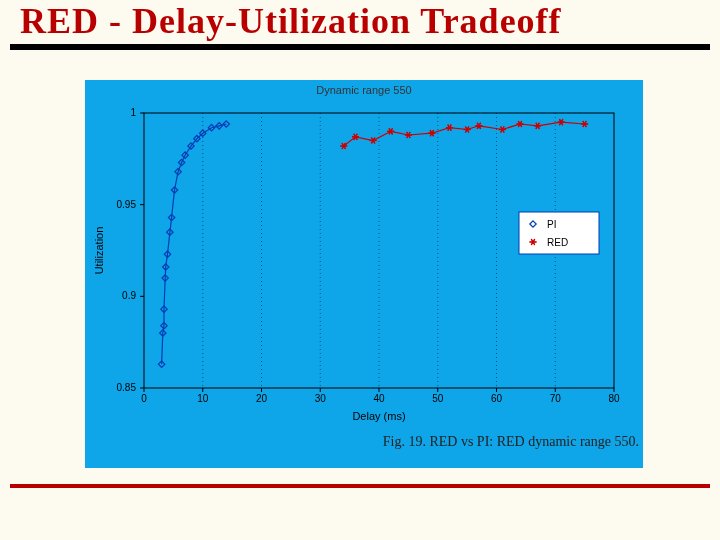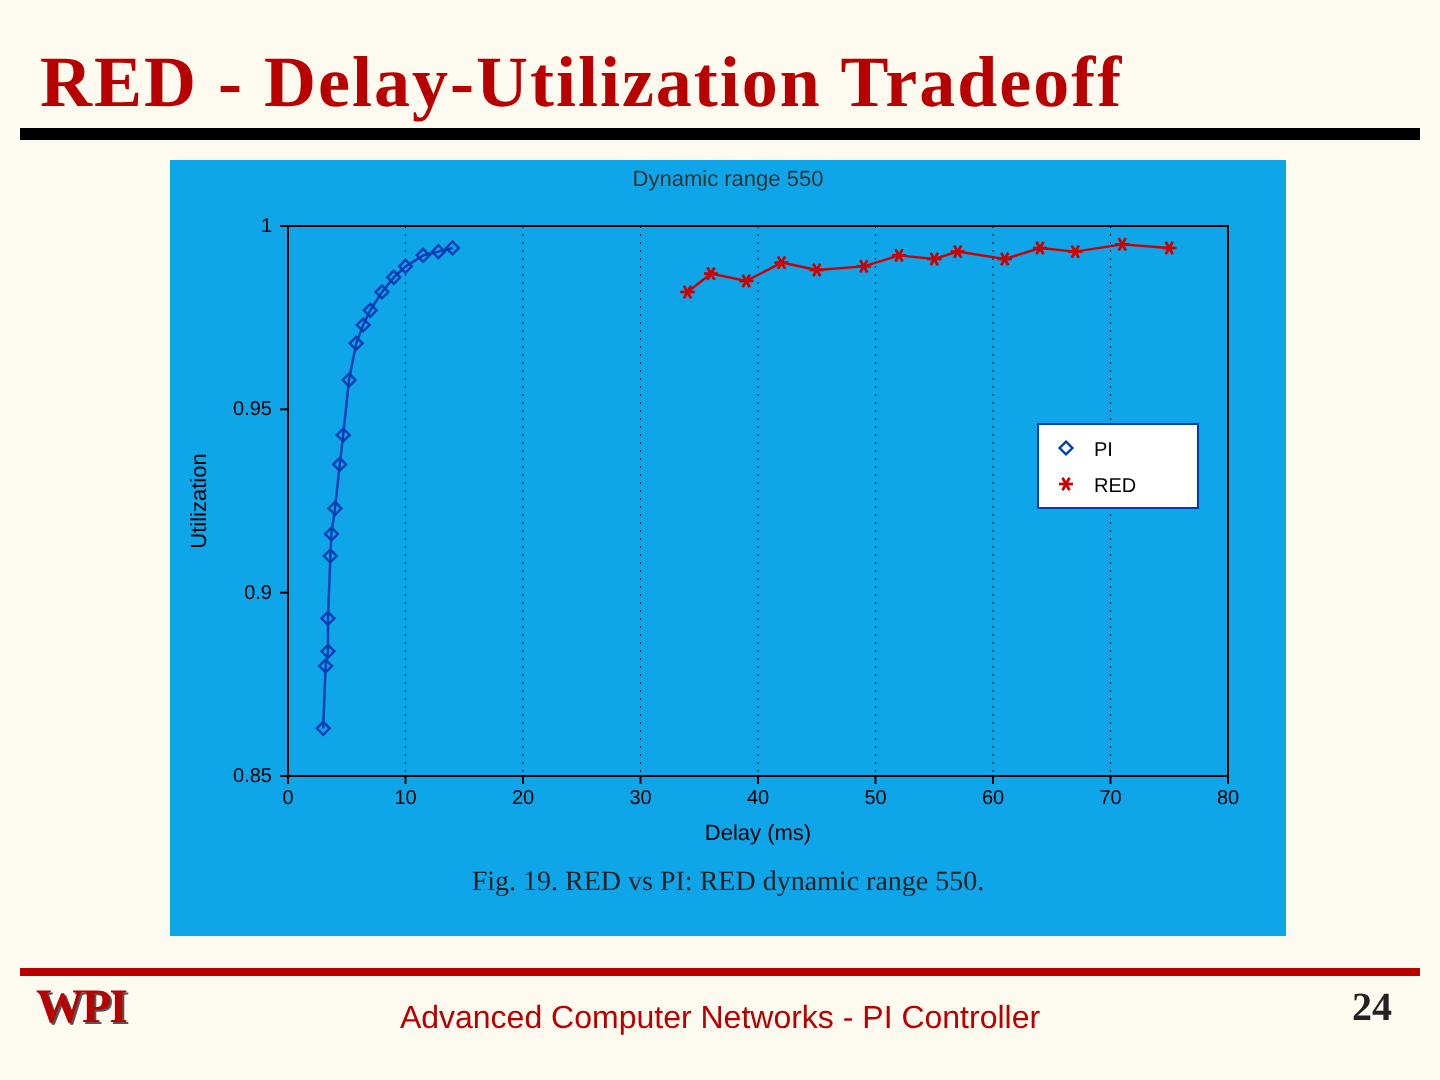--- a/index.html
+++ b/index.html
@@ -12,21 +12,21 @@
   }
   .slide {
     width: 720px;
     height: 540px;
     position: relative;
   }
   .title {
     font-size: 36px;
     font-weight: bold;
     color: #b90000;
-    padding: 20px 20px 2px 20px;
+    padding: 0 20px 2px 20px;
     letter-spacing: 1px;
   }
   .rule {
     border: none;
     height: 6px;
     background: #000;
     margin: 0 10px 10px 10px;
   }
   .figure {
     position: absolute;
@@ -43,21 +43,21 @@
     font-size: 11px;
     color: #333;
     margin-bottom: 2px;
   }
   svg {
     display: block;
   }
   .caption {
     font-family: "Times New Roman", serif;
     font-size: 14px;
-    text-align: center;
+    text-align: right;
     margin-top: 6px;
     color: #222;
   }
   .footer-rule {
     position: absolute;
     left: 10px;
     right: 10px;
     bottom: 52px;
     height: 4px;
     background: #b90000;
@@ -270,18 +270,13 @@
         <line x1="445.75" y1="140.96891108675447" x2="442.25" y2="147.03108891324553" class="red-marker"></line>
         <line x1="447.5" y1="144" x2="440.5" y2="144" class="red-marker"></line>
         <line x1="445.75" y1="147.03108891324553" x2="442.25" y2="140.96891108675447" class="red-marker"></line>
         <line x1="442.25" y1="147.03108891324553" x2="445.75" y2="140.96891108675447" class="red-marker"></line>
         <text x="458" y="148" class="ticklab">RED</text>
       </svg>
     <div class="caption">Fig. 19.  RED vs PI: RED dynamic range 550.</div>
   </div>
 
   <div class="footer-rule"></div>
-  <div class="footer">
-    <div class="logo">WPI</div>
-    <div class="footer-text">Advanced Computer Networks -  PI Controller</div>
-    <div class="pagenum">24</div>
-  </div>
 </div>
 
 </body></html>

